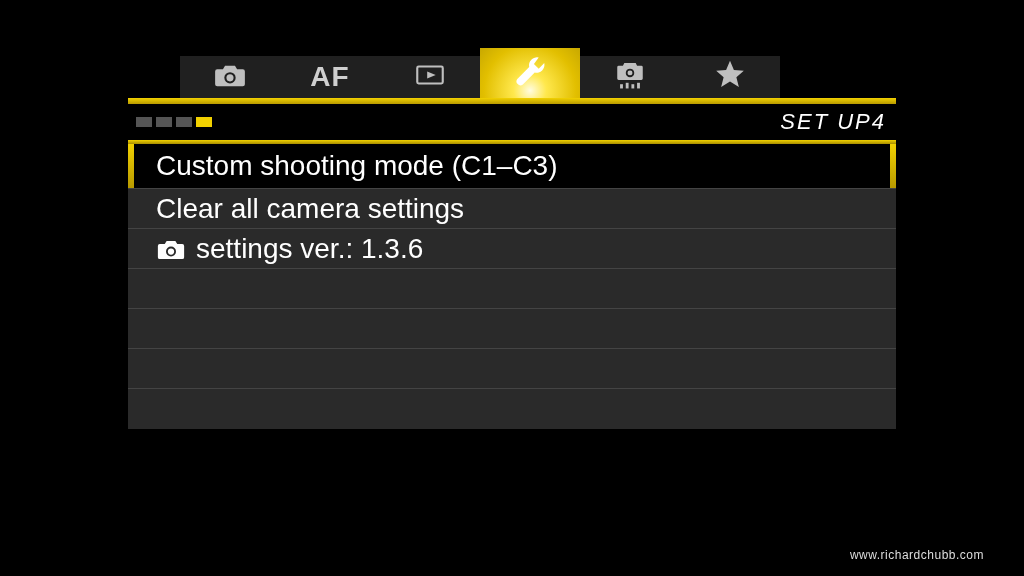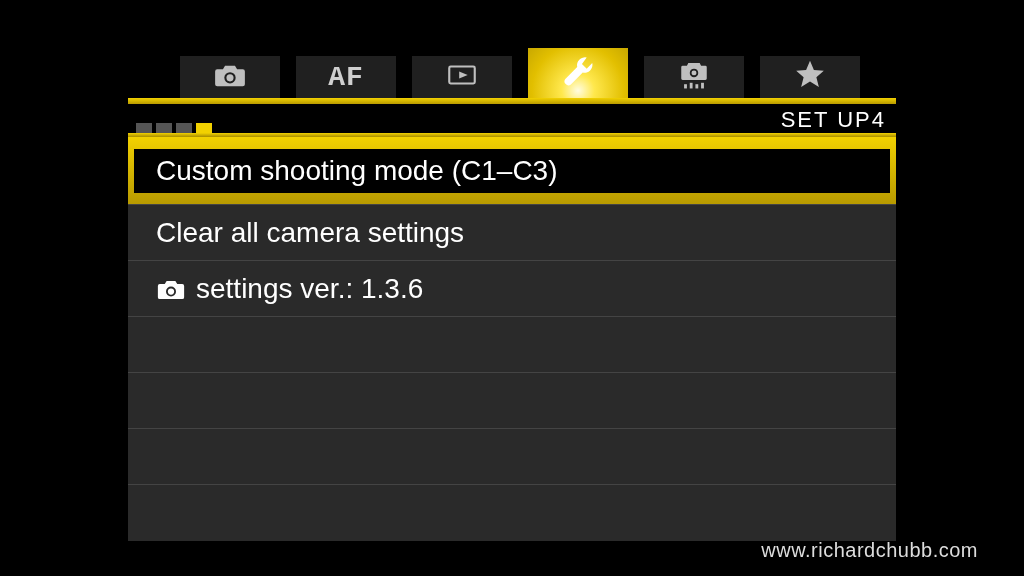--- a/index.html
+++ b/index.html
@@ -15,24 +15,23 @@
     position: absolute;
     left: 128px;
     top: 48px;
     width: 768px;
     height: 480px;
     background: #000;
   }
   
   .tabs {
     display: flex;
-    gap: 16px;
+    gap: 0;
     height: 50px;
     padding-left: 52px;
-    font-family: Liberation Mono, monospace;
   }
   .tab {
     width: 100px;
     height: 50px;
     background: #202020;
     display: flex;
     align-items: center;
     justify-content: center;
     color: #bfbfbf;
     font-weight: bold;
@@ -53,25 +52,26 @@
     color: #cfcfcf;
   }
   
   .tab-underline {
     height: 6px;
     background: linear-gradient(to bottom, #f2d100, #b89a00);
     width: 100%;
   }
   
   .subheader {
-    height: 29px;
+    height: 36px;
     display: flex;
     justify-content: space-between;
-    align-items: flex-end;
+    align-items: center;
     padding: 0 10px 0 6px;
+    font-style: italic;
   }
   .page-dots {
     display: flex;
     gap: 4px;
     margin-left: 2px;
   }
   .dot {
     width: 16px;
     height: 10px;
     background: #555;
@@ -88,34 +88,34 @@
   .sub-underline {
     height: 4px;
     background: linear-gradient(to bottom, #f2d100, #a88d00);
     width: 100%;
   }
   
   .menu {
     width: 100%;
   }
   .row {
-    height: 56px;
+    height: 40px;
     border-bottom: 1px solid #444;
     background: #2a2a2a;
     display: flex;
     align-items: center;
     padding-left: 28px;
     color: #fff;
     font-size: 28px;
     font-weight: 400;
   }
   .row.selected-wrap {
     background: linear-gradient(to bottom, #f2d100, #b89a00);
     padding: 0;
-    height: 68px;
+    height: 45px;
   }
   .row-inner-selected {
     background: #000;
     height: 44px;
     margin: 0 6px;
     width: calc(100% - 12px);
     display: flex;
     align-items: center;
     padding-left: 22px;
     color: #fff;
@@ -125,24 +125,24 @@
     color: transparent;
   }
   .row .cam-icon {
     margin-right: 10px;
     display: inline-flex;
     align-items: center;
   }
   .row .cam-icon svg { width: 30px; height: 24px; }
   .watermark {
     position: absolute;
-    right: 46px;
+    right: 40px;
     bottom: 14px;
     color: #ddd;
-    font-size: 20px;
+    font-size: 12px;
     font-family: Arial, sans-serif;
     letter-spacing: 0.5px;
     text-align: center;
   }
 </style>
 </head>
 <body>
 
 <div class="screen">
 

